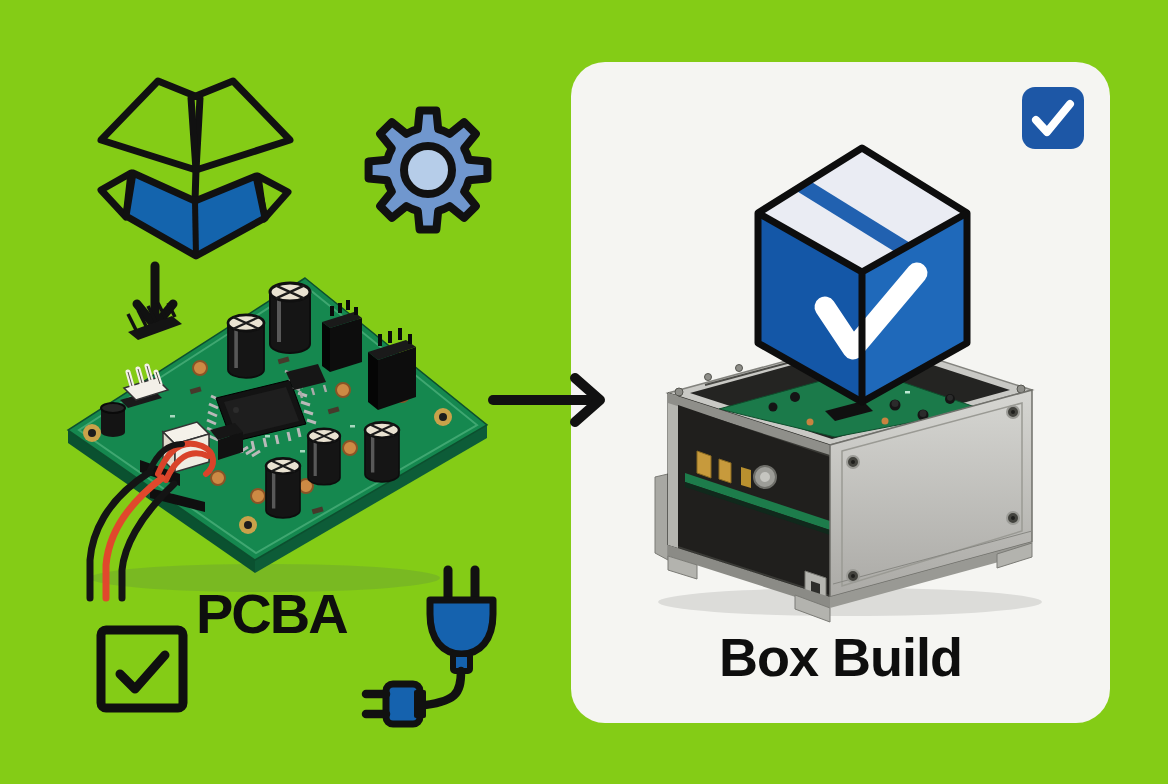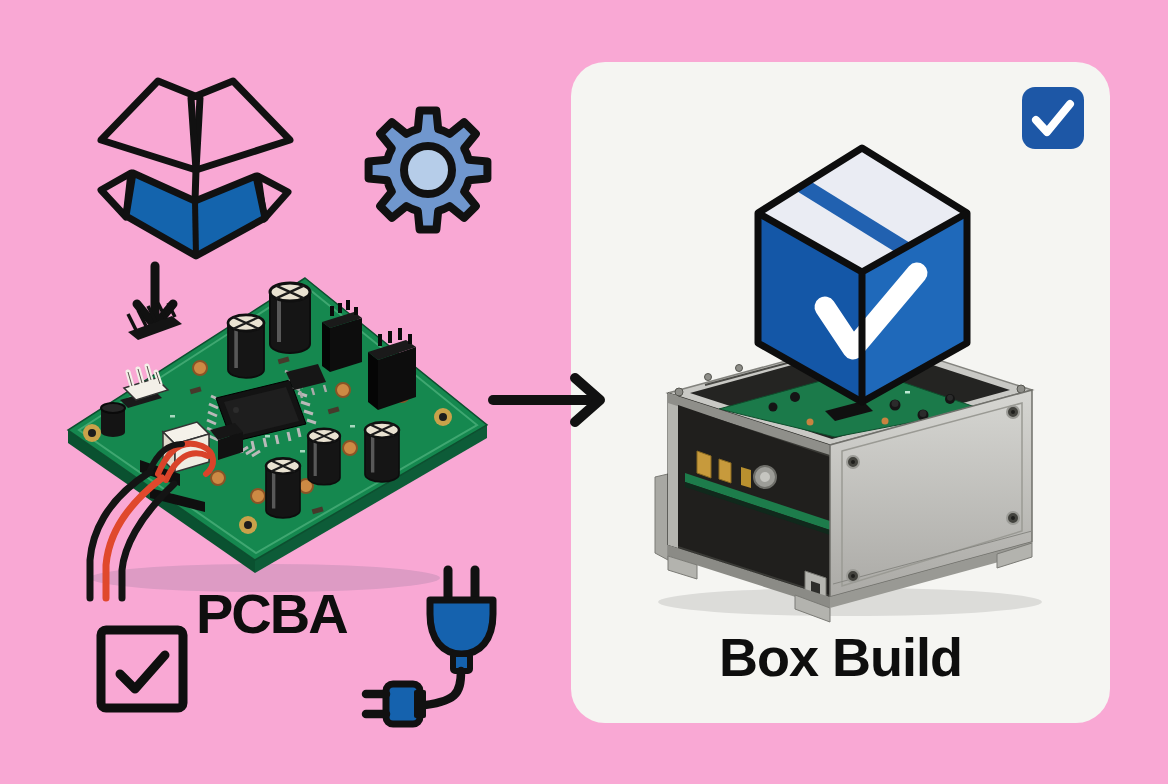--- a/index.html
+++ b/index.html
@@ -1,17 +1,17 @@
 <!DOCTYPE html>
 <html><head>
 <meta charset="utf-8">
 <style>
   html,body{margin:0;padding:0;}
   body{font-family:"Liberation Sans", sans-serif; background:#8fa6c0;}
-  #stage{position:relative;width:1168px;height:784px;background:#f9a8d4;overflow:hidden;}
+  #stage{position:relative;width:1168px;height:784px;background:#84cc16;overflow:hidden;}
   .abs{position:absolute;}
   #card{left:571px;top:62px;width:539px;height:661px;background:#f5f5f2;border-radius:34px;}
   #badge{left:1022px;top:87px;width:62px;height:62px;}
   .label{color:#0e0e0e;font-weight:700;}
   #pcba-label{left:196px;top:581px;font-size:56px;letter-spacing:-2px;}
   #boxbuild-label{left:571px;top:626px;width:539px;text-align:center;font-size:54px;letter-spacing:-1px;}
   svg{display:block;overflow:visible;}
 </style>
 </head>
 <body>

